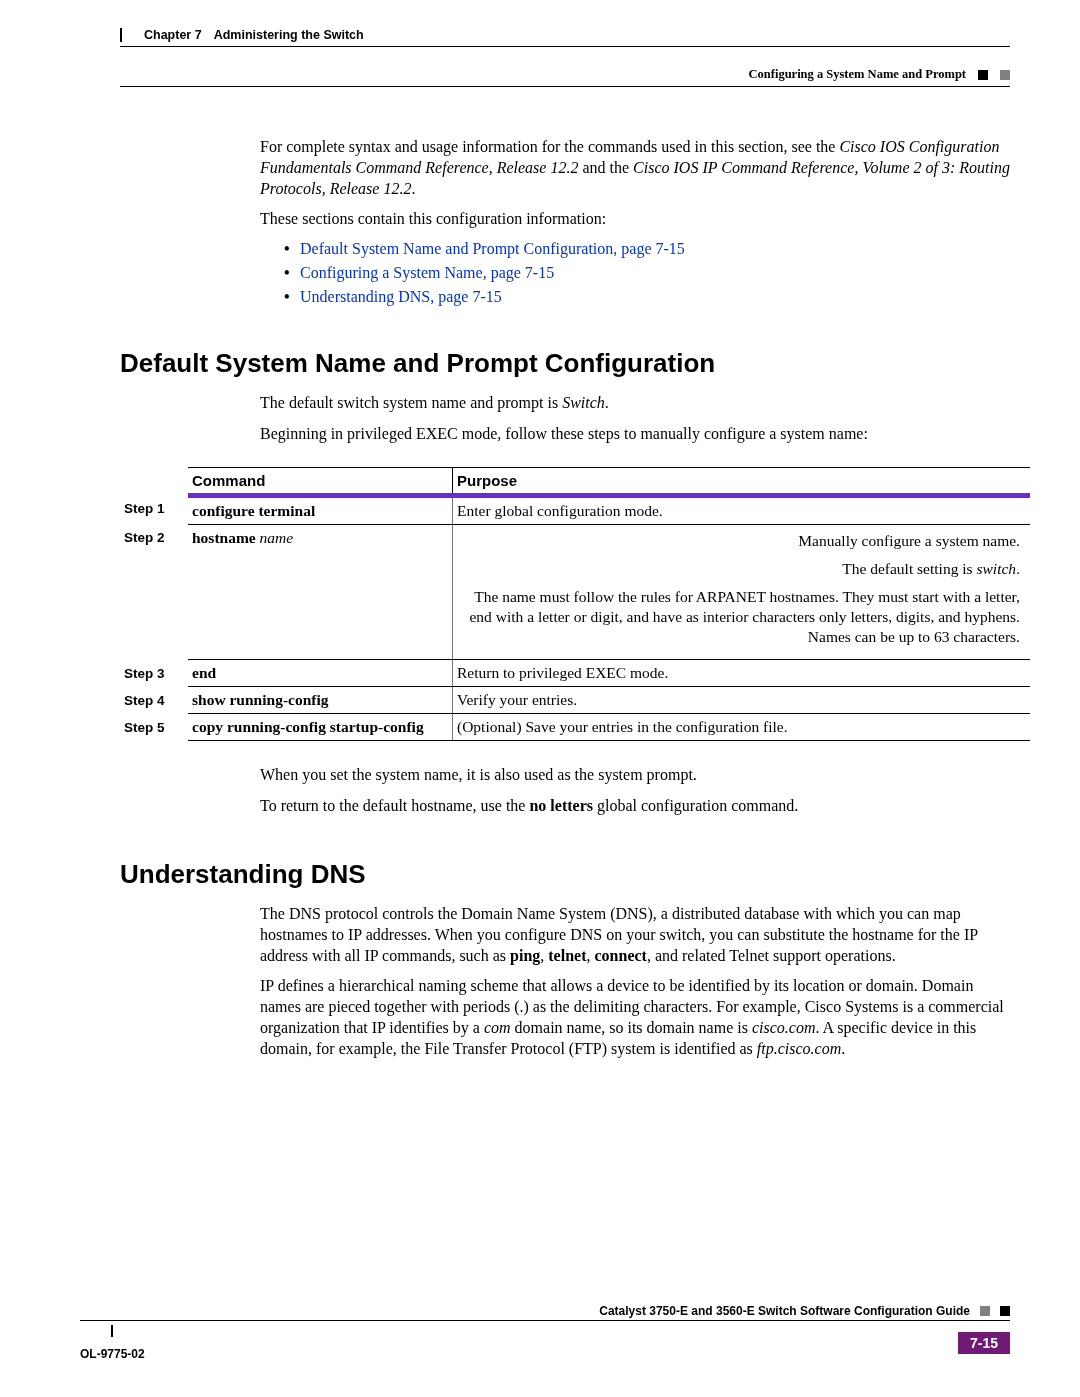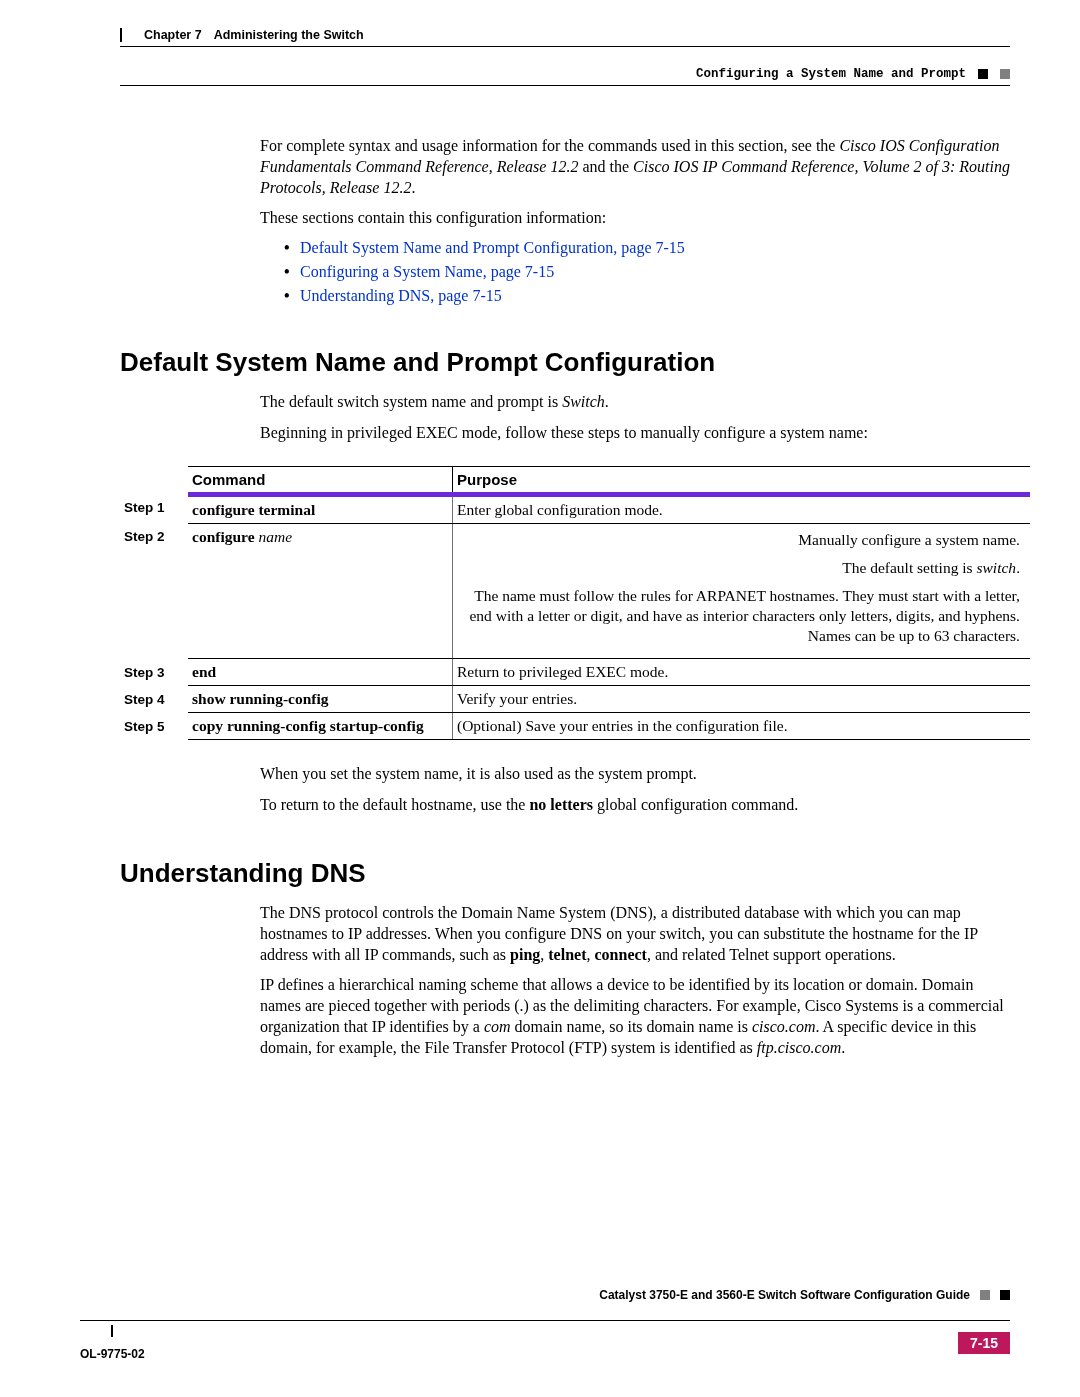--- a/index.html
+++ b/index.html
@@ -29,21 +29,21 @@
     align-items: center;
     gap: 12px;
   }
   .hdr-top .vbar {
     display:inline-block;
     width: 2px; height: 14px;
     background:#000;
     margin-right: 10px;
   }
   .hdr-right {
-    font-family: Liberation Mono, monospace;
+    font-family: Liberation Serif, serif;
     font-weight: bold;
     font-size: 12.5px;
     text-align: right;
     margin-top: 20px;
     display:flex;
     justify-content:flex-end;
     align-items:center;
     gap:12px;
   }
   .sq { width:10px;height:10px;background:#000;display:inline-block; }
@@ -134,37 +134,37 @@
     position: absolute;
     bottom: 36px;
     left: 80px;
     right: 70px;
   }
   .footer .guide {
     font-family: Arial, Helvetica, sans-serif;
     font-size: 12px;
     font-weight: bold;
     text-align: right;
-    margin-bottom: 18px;
+    margin-bottom: 2px;
     display:flex;
     justify-content:flex-end;
     align-items:center;
     gap:10px;
   }
   .footer hr { border:none;border-top:1px solid #000;margin:2px 0 4px; }
   .footer .bot {
     display:flex;
     justify-content:space-between;
     align-items:center;
     font-family: Arial, Helvetica, sans-serif;
     font-size: 12px;
     font-weight: bold;
   }
   .pagenum-box {
-    background:#be185d;color:#fff;
+    background:#701a75;color:#fff;
     padding:3px 12px;
     font-family: Arial, Helvetica, sans-serif;
     font-size:14px;
     font-weight:bold;
   }
   .footer .bot .left { display:flex;align-items:center;gap:10px;flex-direction:column; }
   .footer .bot .vbar { display:inline-block;width:2px;height:12px;background:#000; }
 </style>
 </head>
 <body>
@@ -214,21 +214,21 @@
       <th class="cmdcol">Command</th>
       <th>Purpose</th>
     </tr>
     <tr>
       <td class="step">Step 1</td>
       <td class="cmd">configure terminal</td>
       <td class="purpose">Enter global configuration mode.</td>
     </tr>
     <tr>
       <td class="step">Step 2</td>
-      <td class="cmd"><span>configure </span><span class="arg">name</span></td>
+      <td class="cmd"><span>hostname </span><span class="arg">name</span></td>
       <td class="purpose">
         <p>Manually configure a system name.</p>
         <p><span>The default setting is </span><span class="italic">switch</span><span>.</span></p>
         <p>The name must follow the rules for ARPANET hostnames. They must start with a letter, end with a letter or digit, and have as interior characters only letters, digits, and hyphens. Names can be up to 63 characters.</p>
       </td>
     </tr>
     <tr>
       <td class="step">Step 3</td>
       <td class="cmd">end</td>
       <td class="purpose">Return to privileged EXEC mode.</td>

